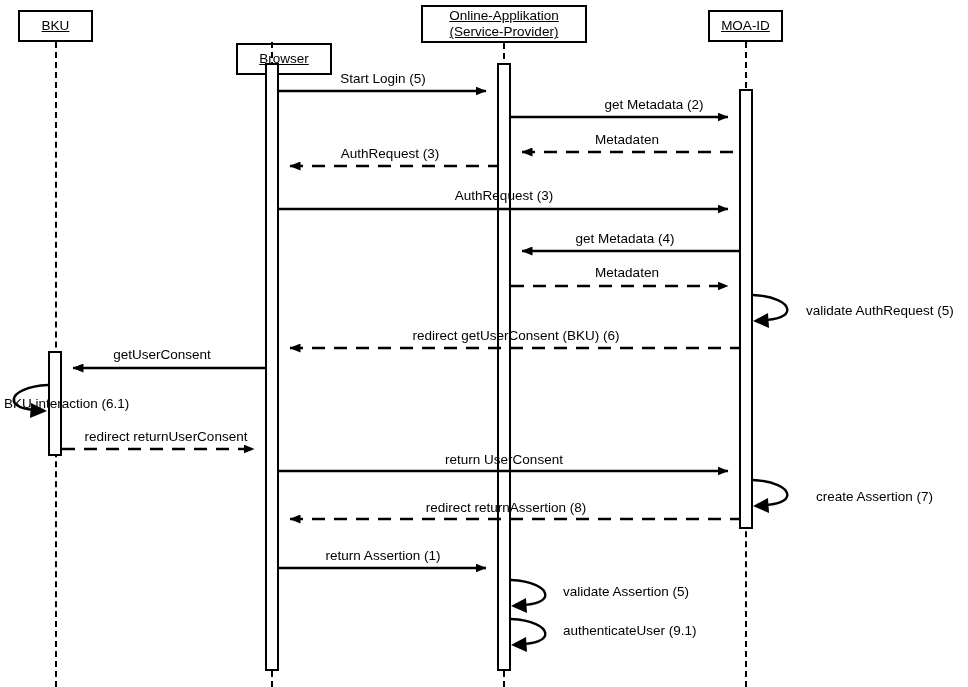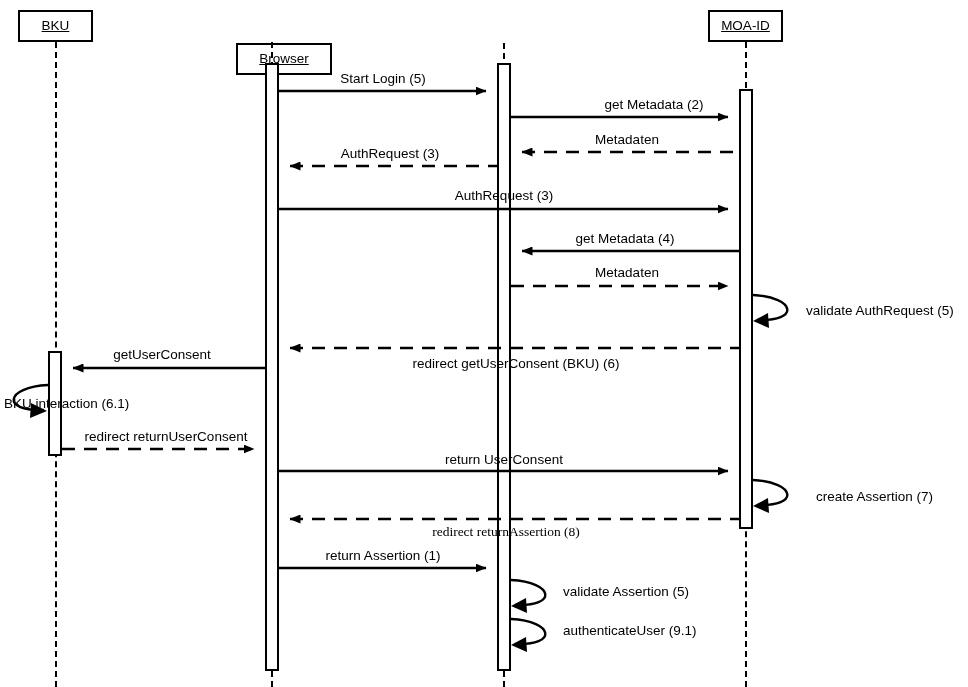--- a/index.html
+++ b/index.html
@@ -72,20 +72,23 @@
 </head>
 <body>
 
 <div id="diagram-root">
 
   <div class="lifeline-box" id="box-bku" style="left: 18px; top: 10px; width: 75px; height: 32px;">
     <span class="lbl">BKU</span>
   </div>
   <div class="lifeline-box" id="box-browser" style="left: 236px; top: 10px; width: 96px; height: 32px; margin-top: 33px;">
     <span class="lbl">Browser</span>
+  </div>
+  <div class="lifeline-box" id="box-oa" style="left: 421px; top: 5px; width: 166px; height: 38px;">
+    <span class="lbl">Online-Applikation (Service-Provider)</span>
   </div>
   <div class="lifeline-box" id="box-moaid" style="left: 708px; top: 10px; width: 75px; height: 32px;">
     <span class="lbl">MOA-ID</span>
   </div>
 
   <div class="lifeline-dash" style="left:54.5px; top:42px; height:645px;"></div>
   <div class="lifeline-dash" style="left:271px; top:42px; height:645px;"></div>
   <div class="lifeline-dash" style="left:503px; top:43px; height:644px;"></div>
   <div class="lifeline-dash" style="left:744.5px; top:42px; height:645px;"></div>
 
@@ -157,24 +160,24 @@
   </svg>
 
   <div class="msg-label center" style="left:383px; top:71px;">Start Login (5)</div>
   <div class="msg-label center" style="left:620px; top:97px;margin-left:34px;">get Metadata (2)</div>
   <div class="msg-label center" style="left:627px; top:132px;">Metadaten</div>
   <div class="msg-label center" style="left:390px; top:146px;">AuthRequest (3)</div>
   <div class="msg-label center" style="left:504px; top:188px;">AuthRequest (3)</div>
   <div class="msg-label center" style="left:625px; top:231px;">get Metadata (4)</div>
   <div class="msg-label center" style="left:627px; top:265px;">Metadaten</div>
   <div class="msg-label" style="left:806px; top:303px;">validate AuthRequest (5)</div>
-  <div class="msg-label center" style="left:516px; top:328px;margin-top:28px;">redirect getUserConsent (BKU) (6)</div>
+  <div class="msg-label center" style="left:516px; top:328px;">redirect getUserConsent (BKU) (6)</div>
   <div class="msg-label center" style="left:162px; top:347px;">getUserConsent</div>
   <div class="msg-label" style="left:4px; top:396px;">BKU interaction (6.1)</div>
   <div class="msg-label center" style="left:166px; top:429px;">redirect returnUserConsent</div>
   <div class="msg-label center" style="left:504px; top:452px;">return UserConsent</div>
   <div class="msg-label" style="left:806px; top:489px;margin-left:10px;">create Assertion (7)</div>
-  <div class="msg-label center" style="left:506px; top:524px;font-family:Liberation Serif, serif;">redirect returnAssertion (8)</div>
+  <div class="msg-label center" style="left:506px; top:500px;">redirect returnAssertion (8)</div>
   <div class="msg-label center" style="left:383px; top:548px;">return Assertion (1)</div>
   <div class="msg-label" style="left:563px; top:584px;">validate Assertion (5)</div>
   <div class="msg-label" style="left:563px; top:623px;">authenticateUser (9.1)</div>
 
 </div>
 
 </body></html>

